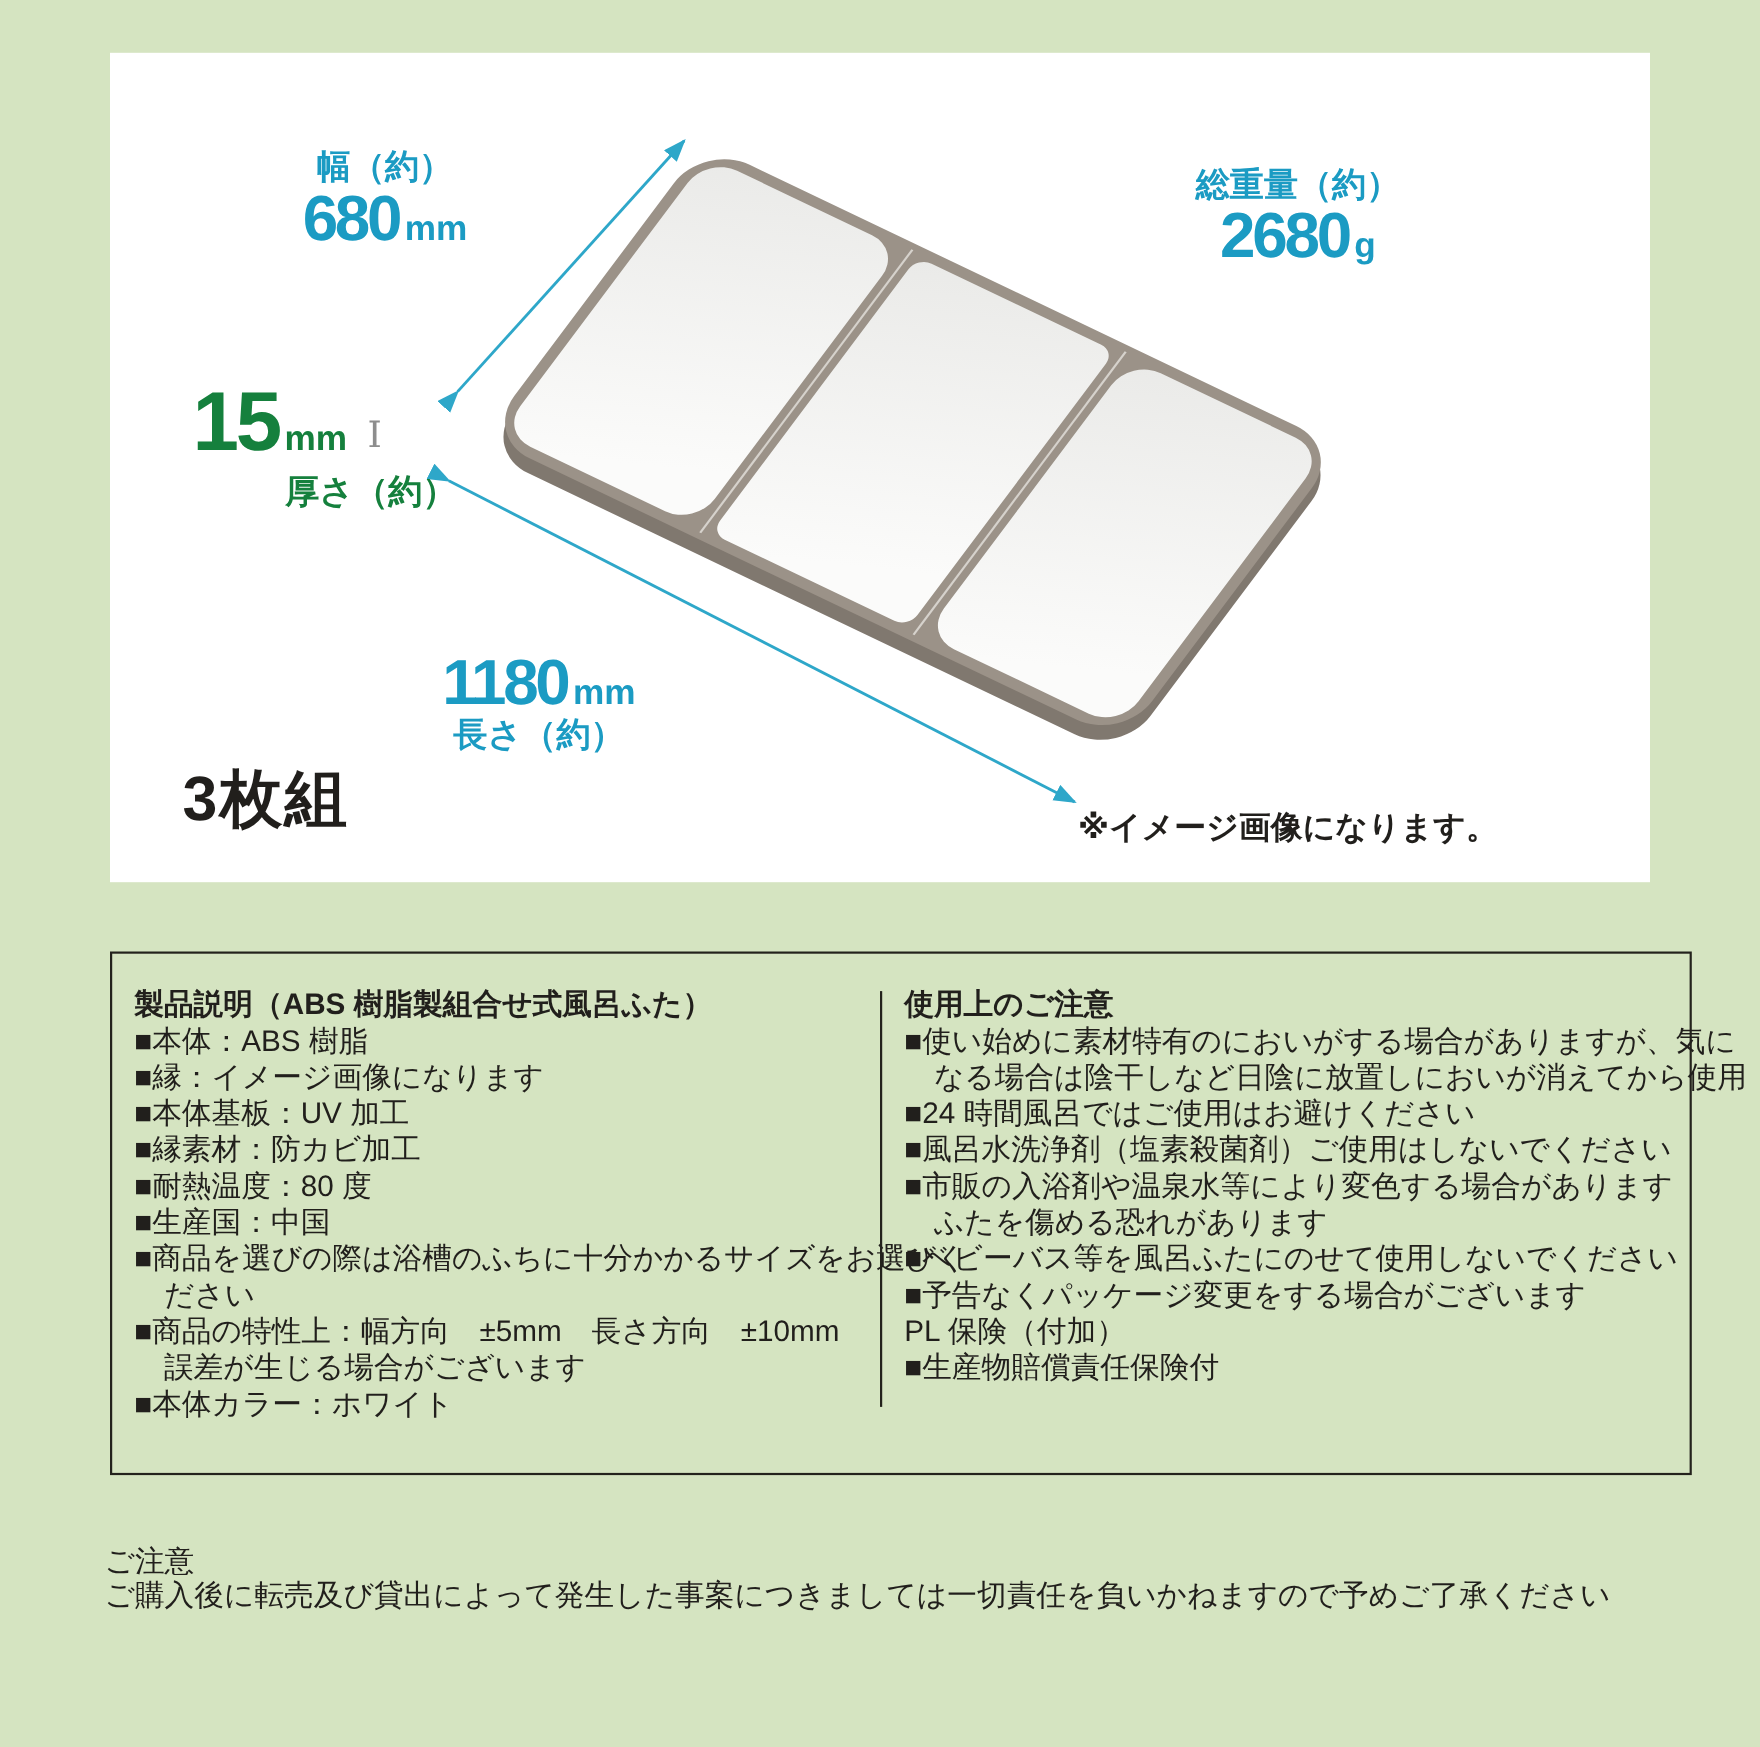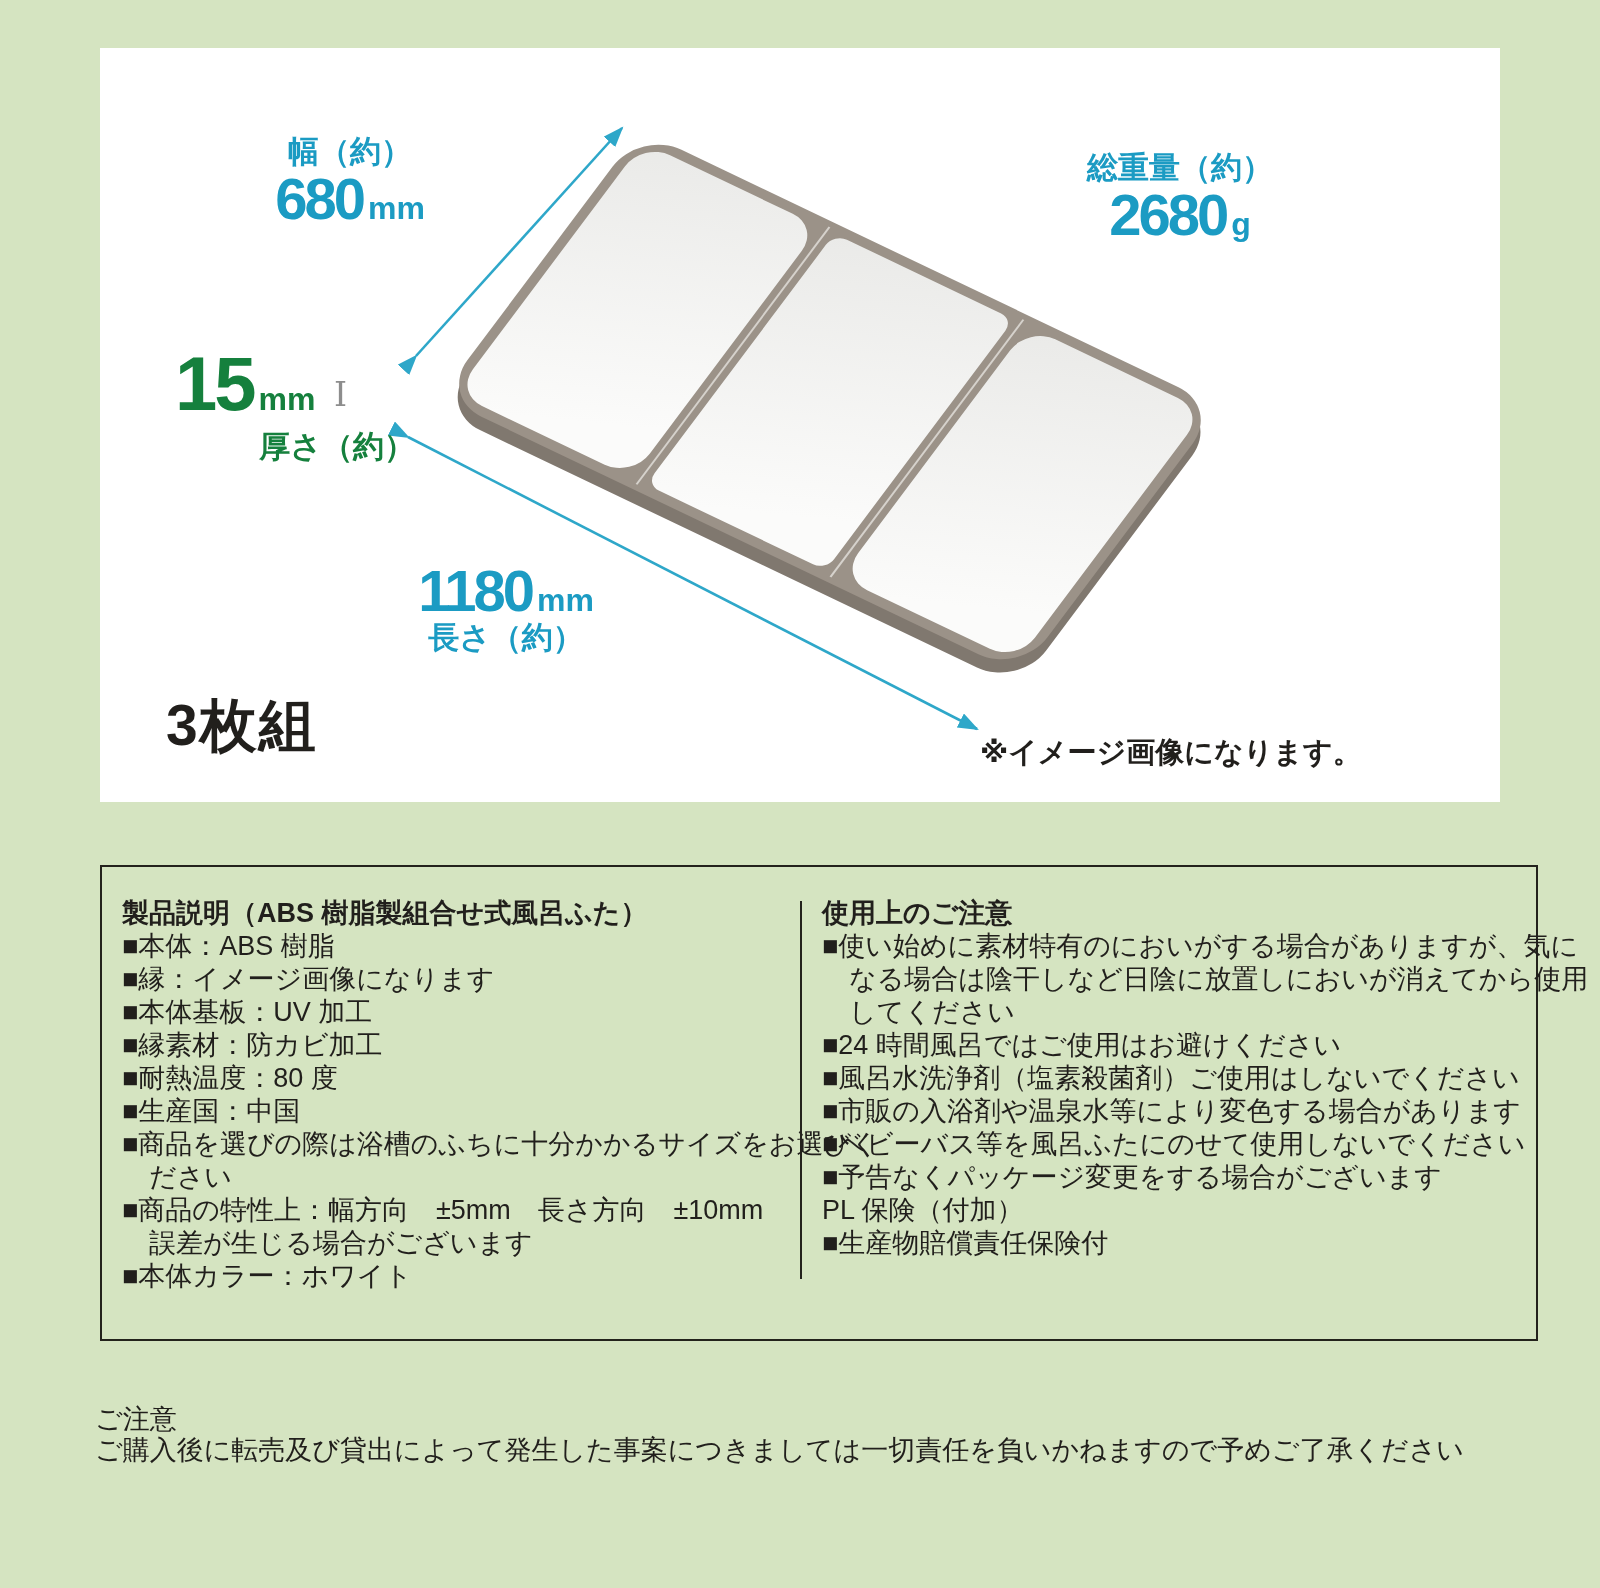--- a/index.html
+++ b/index.html
@@ -20,21 +20,21 @@
   .dim .cap{font-size:31px;font-weight:700;line-height:1.15;}
   .numrow{display:flex;align-items:baseline;justify-content:center;line-height:1;}
   .numrow .big{font-size:58px;font-weight:700;letter-spacing:-3px;}
   .numrow .unit{font-size:32px;font-weight:700;margin-left:5px;letter-spacing:0;}
   .width-block{left:235px;top:134px;width:230px;}
   .weight-block{left:1040px;top:150px;width:280px;}
   .thickness-block{left:175px;top:346px;width:240px;color:#15803d;text-align:right;}
   .thickness-block .numrow{justify-content:flex-start;}
   .thickness-block .big{font-size:76px;}
   .thickness-block .cap{margin-top:7px;}
-  .length-block{left:380px;top:562px;width:220px;margin-left:16px;}
+  .length-block{left:380px;top:592px;width:220px;}
   .sheets-label{left:166px;top:688px;font-size:57px;font-weight:700;letter-spacing:2px;color:#211f1c;}
   .image-note{left:980px;top:733px;width:470px;font-size:29px;font-weight:700;color:#211f1c;}
   .text-cursor{left:334px;top:378px;font-family:"DejaVu Serif",serif;font-size:33px;color:#8d8d8d;line-height:1;}
   
   .spec-box{
     left:100px;top:865px;width:1394px;height:472px;
     border:2px solid #23221c;
     padding-left:40px;
   }
   .spec-col{position:absolute;top:30px;font-size:27px;line-height:33px;color:#211f1c;}
@@ -129,24 +129,24 @@
     <div class="line cont">ださい</div>
     <div class="line">■商品の特性上：幅方向　±5mm　長さ方向　±10mm</div>
     <div class="line cont">誤差が生じる場合がございます</div>
     <div class="line">■本体カラー：ホワイト</div>
   </div>
   <div class="col-divider"></div>
   <div class="spec-col col-right">
     <div class="line title">使用上のご注意</div>
     <div class="line">■使い始めに素材特有のにおいがする場合がありますが、気に</div>
     <div class="line cont">なる場合は陰干しなど日陰に放置しにおいが消えてから使用</div>
-    <div class="line cont">してください</div>
     <div class="line">■24 時間風呂ではご使用はお避けください</div>
     <div class="line">■風呂水洗浄剤（塩素殺菌剤）ご使用はしないでください</div>
     <div class="line">■市販の入浴剤や温泉水等により変色する場合があります</div>
+    <div class="line cont">ふたを傷める恐れがあります</div>
     <div class="line">■ベビーバス等を風呂ふたにのせて使用しないでください</div>
     <div class="line">■予告なくパッケージ変更をする場合がございます</div>
     <div class="line">PL 保険（付加）</div>
     <div class="line">■生産物賠償責任保険付</div>
   </div>
 </div>
 
 <div class="abs bottom-note">
   <div>ご注意</div>
   <div class="nb">ご購入後に転売及び貸出によって発生した事案につきましては一切責任を負いかねますので予めご了承ください</div>

